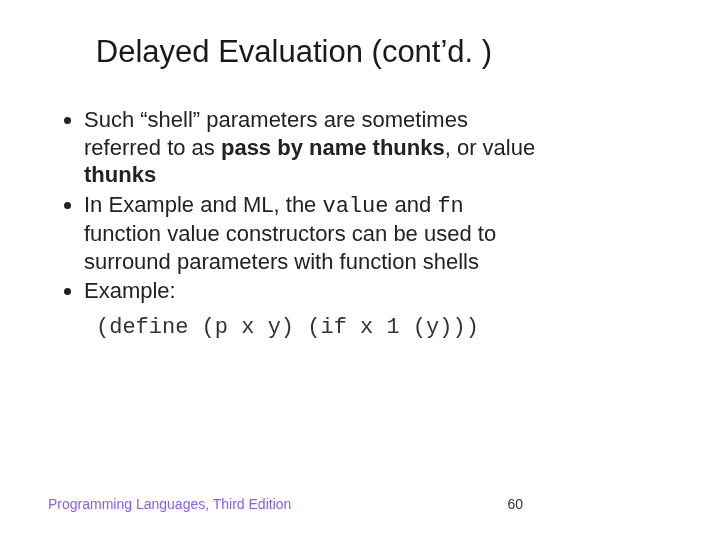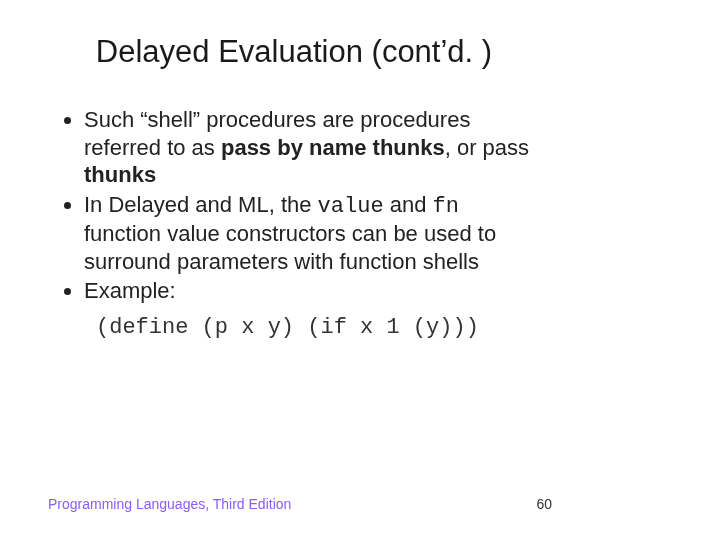--- a/index.html
+++ b/index.html
@@ -53,39 +53,39 @@
   }
   .footer-left {
     position: absolute;
     left: 48px;
     bottom: 28px;
     font-size: 14px;
     color: #8b5cf6;
   }
   .footer-right {
     position: absolute;
-    right: 36px;
+    right: 65px;
     bottom: 28px;
     font-size: 14px;
     color: #333;
   }
 </style>
 </head>
 <body>
 
 <div class="slide">
 
   <h1 class="title">Delayed Evaluation (cont’d. )</h1>
 
   <ul class="body">
     <li>
-      <span>Such “shell” procedures are procedures referred to as </span><span class="bold">pass by name thunks</span><span>, or pass </span><span class="bold">thunks</span>
+      <span>Such “shell” parameters are sometimes referred to as </span><span class="bold">pass by name thunks</span><span>, or value </span><span class="bold">thunks</span>
     </li>
     <li>
-      <span>In Delayed and ML, the </span><span class="mono">value</span><span> and </span><span class="mono">fn</span><span> function value constructors can be used to surround parameters with function shells</span>
+      <span>In Example and ML, the </span><span class="mono">value</span><span> and </span><span class="mono">fn</span><span> function value constructors can be used to surround parameters with function shells</span>
     </li>
     <li>
       <span>Example:</span>
     </li>
   </ul>
 
   <div class="code-line">(define (p x y) (if x 1 (y)))</div>
 
 
 

